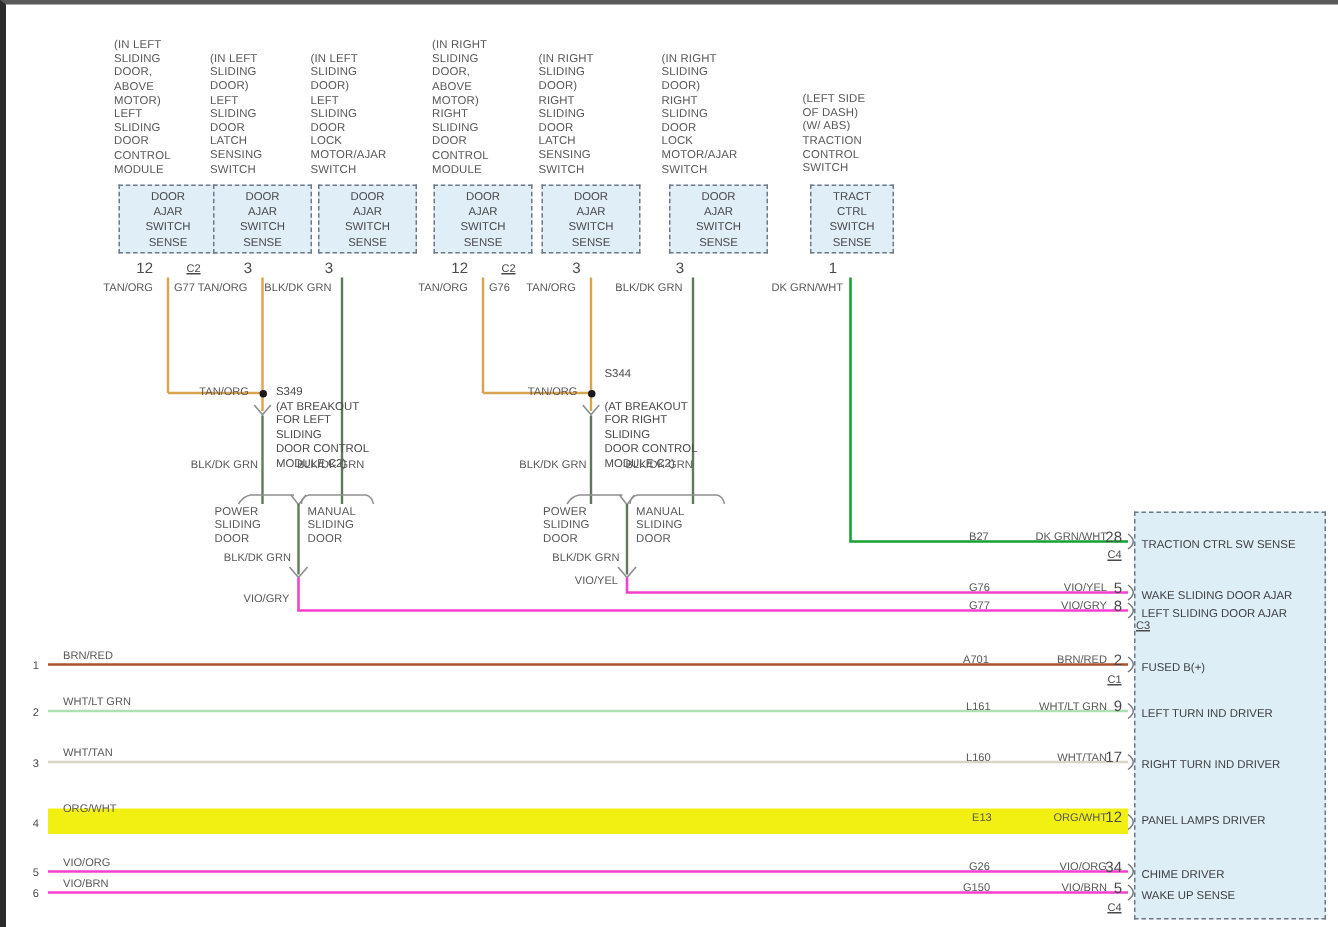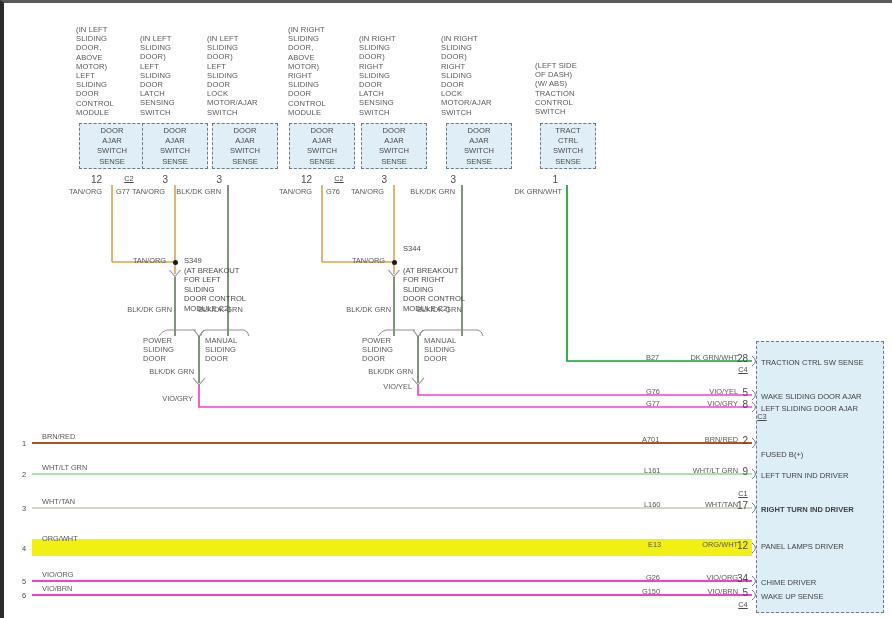--- a/index.html
+++ b/index.html
@@ -281,32 +281,32 @@
 
   <div class="wirelbl" style="left:642px;top:396px;">G77</div>
   <div class="wirelbl r" style="left:672px;top:396px;width:62px;">VIO/GRY</div>
   <div class="pin" style="left:722px;top:396px;width:22px;">8</div>
   <div class="cid" style="left:729px;top:409px;width:20px;margin-left:19px;">C3</div>
   <div class="ecuitem" style="left:757px;top:401px;text-align:right;">LEFT SLIDING DOOR AJAR</div>
 
   <div class="wirelbl" style="left:638px;top:432px;text-align:center;">A701</div>
   <div class="wirelbl r" style="left:672px;top:432px;width:62px;">BRN/RED</div>
   <div class="pin" style="left:722px;top:432px;width:22px;">2</div>
-  <div class="cid" style="left:729px;top:445px;width:20px;margin-top:41px;">C1</div>
-  <div class="ecuitem" style="left:757px;top:447px;">FUSED B(+)</div>
+  <div class="cid" style="left:729px;top:445px;width:20px;">C1</div>
+  <div class="ecuitem" style="left:757px;top:437px;">FUSED B(+)</div>
 
   <div class="wirelbl" style="left:640px;top:463px;">L161</div>
   <div class="wirelbl r" style="left:664px;top:463px;width:70px;">WHT/LT GRN</div>
   <div class="pin" style="left:722px;top:463px;width:22px;">9</div>
   <div class="ecuitem" style="left:757px;top:468px;">LEFT TURN IND DRIVER</div>
 
   <div class="wirelbl" style="left:640px;top:497px;">L160</div>
   <div class="wirelbl r" style="left:668px;top:497px;width:66px;">WHT/TAN</div>
   <div class="pin" style="left:718px;top:497px;width:26px;">17</div>
-  <div class="ecuitem" style="left:757px;top:502px;font-weight:bold;">RIGHT TURN IND DRIVER</div>
+  <div class="ecuitem" style="left:757px;top:502px;">RIGHT TURN IND DRIVER</div>
 
   <div class="wirelbl" style="left:644px;top:537px;">E13</div>
   <div class="wirelbl r" style="left:672px;top:537px;width:62px;">ORG/WHT</div>
   <div class="pin" style="left:718px;top:537px;width:26px;">12</div>
   <div class="ecuitem" style="left:757px;top:539px;">PANEL LAMPS DRIVER</div>
 
   <div class="wirelbl" style="left:642px;top:570px;">G26</div>
   <div class="wirelbl r" style="left:672px;top:570px;width:62px;">VIO/ORG</div>
   <div class="pin" style="left:718px;top:570px;width:26px;">34</div>
   <div class="ecuitem" style="left:757px;top:575px;">CHIME DRIVER</div>

